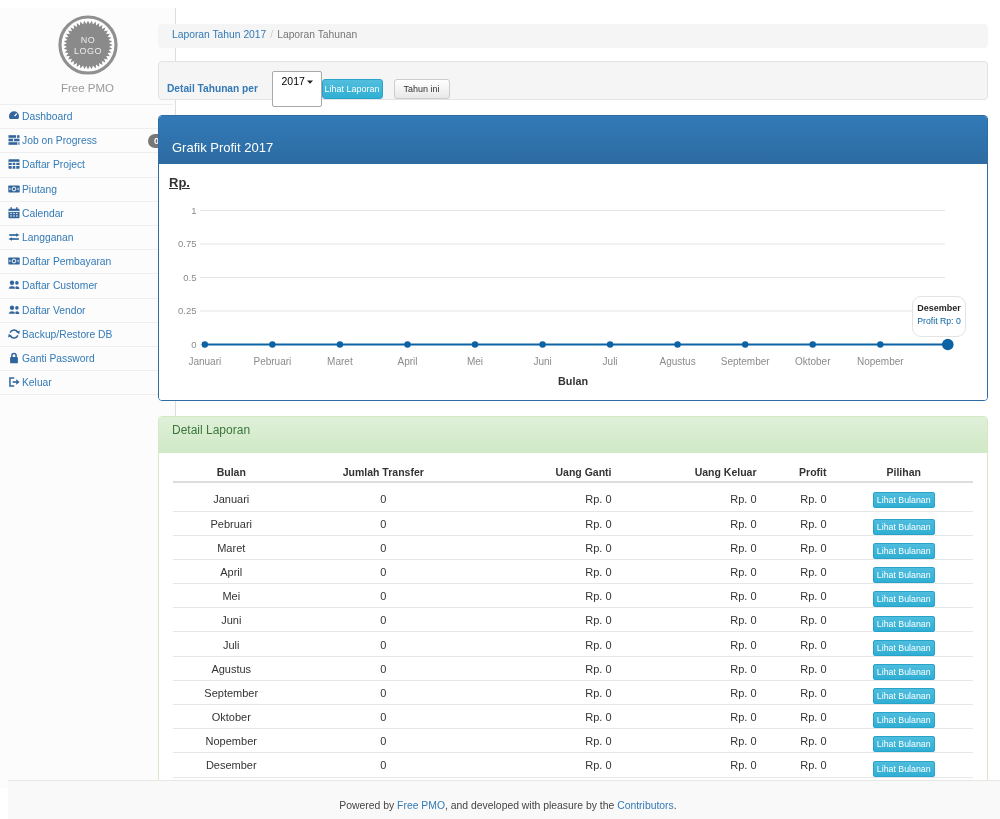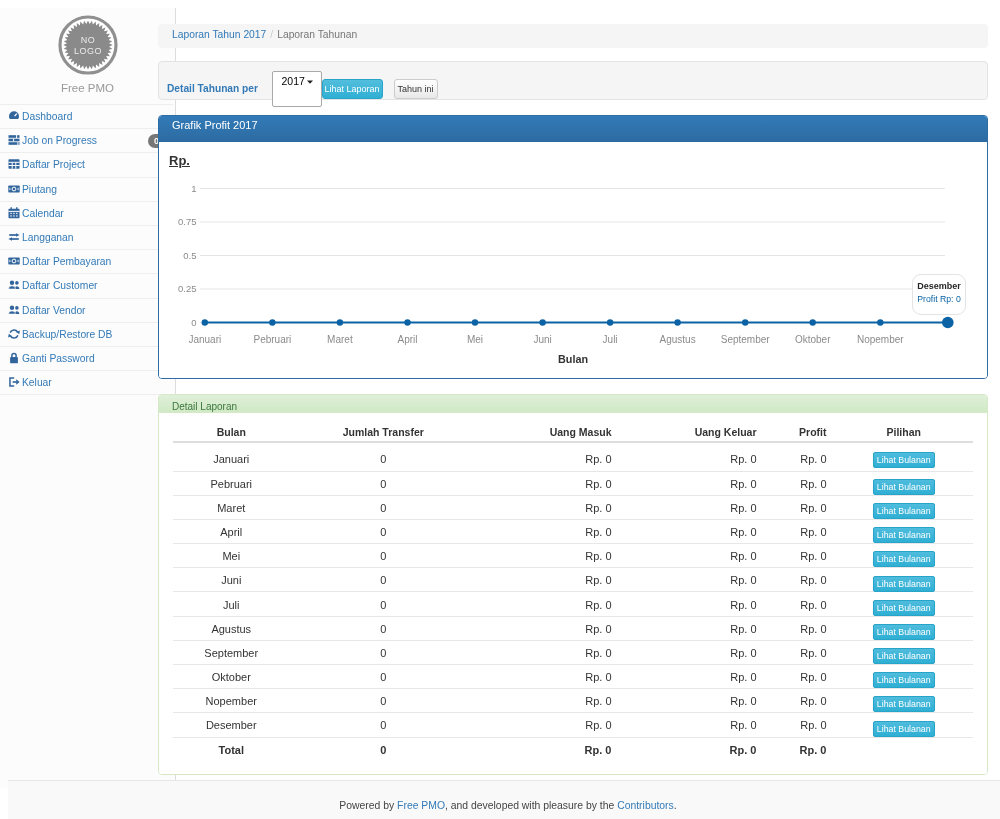--- a/index.html
+++ b/index.html
@@ -17,27 +17,27 @@
 .chev { position:absolute; right:6px; top:4px; color:#337ab7; font-size:12px; }
 
 #main { position:absolute; left:148px; top:12px; width:852px; padding:12px 12px 0 10px; }
 .breadcrumb { background:#f5f5f5; border-radius:4px; padding:5px 14px; margin-bottom:13px; height:24px; color:#777; font-size:10.3px; }
 .breadcrumb .sep { color:#ccc; padding:0 4px; }
 .well { background:#f5f5f5; border:1px solid #e3e3e3; border-radius:4px; padding:9px 8px; margin-bottom:15px; height:39px; }
 .well b { color:#337ab7; font-size:10.2px; display:inline-block; width:104.5px; }
 #sel { position:relative; display:inline-block; width:50px; height:36px; font-size:10.5px; border:1px solid #a9a9a9; border-radius:2px; background:#fff; vertical-align:middle; color:#000; padding:3px 0 0 9px; }
 .btn { display:inline-block; vertical-align:middle; border-radius:3px; font-size:9px; line-height:12px; height:20px; text-align:center; white-space:nowrap; }
 .btn-info { background:linear-gradient(#53bedd,#2fafd4); border:1px solid #28a4c9; color:#fff; padding:3px 2px; width:61px; }
-.btn-default { background:linear-gradient(#fff,#e8e8e8); border:1px solid #ccc; color:#333; margin-left:11px; padding:3px 0; width:44px; }
+.btn-default { background:linear-gradient(#fff,#e8e8e8); border:1px solid #ccc; color:#333; margin-left:11px; padding:3px 0; width:56px; }
 
 .panel { border-radius:4px; margin-bottom:15px; }
 .panel-primary { border:1px solid #2e6da4; }
-.panel-primary .hd { background:linear-gradient(#327ab8,#2d6ba1); color:#fff; padding:3px 13px; font-size:11px; border-radius:3px 3px 0 0; height:26px; }
+.panel-primary .hd { background:linear-gradient(#327ab8,#2d6ba1); color:#fff; padding:24px 13px; font-size:13px; border-radius:3px 3px 0 0; height:26px; }
 .panel-success { border:1px solid #d6e9c6; }
-.panel-success .hd { background:linear-gradient(#dff0d8,#d0e9c6); color:#3c763d; padding:6px 13px; font-size:10px; border-radius:3px 3px 0 0; height:18px; border-bottom:1px solid #d6e9c6; }
+.panel-success .hd { background:linear-gradient(#dff0d8,#d0e9c6); color:#3c763d; padding:6px 13px; font-size:12px; border-radius:3px 3px 0 0; height:36px; border-bottom:1px solid #d6e9c6; }
 .panel .bd { background:#fff; border-radius:0 0 3px 3px; }
 #chartbody { position:relative; height:236px; }
 #rplabel { position:absolute; left:10px; top:13px; font-weight:bold; font-size:13px; line-height:11px; color:#333;text-decoration:underline; }
 #bulan { position:absolute; left:0; width:100%; top:211px; text-align:center; font-weight:bold; font-size:10.8px; color:#333; }
 #tooltip { position:absolute; left:753px; top:132px; width:54px; height:41px; background:rgba(255,255,255,.95); border:1px solid #e3e3e3; border-radius:9px; text-align:center; padding-top:6px; }
 #tooltip .t1 { font-weight:bold; font-size:9px; color:#262626; }
 #tooltip .t2 { font-size:8.7px; color:#0b62a4; margin-top:3px; }
 
 #tblwrap { padding:8px 14px 13px 14px; }
 table { width:100%; border-collapse:collapse; font-size:11px; }
@@ -238,21 +238,21 @@
             <col style="width:189px">
             <col style="width:141px">
             <col style="width:145px">
             <col style="width:70px">
             <col style="width:140px">
           </colgroup>
         <thead>
             <tr>
               <th class="cc">Bulan</th>
               <th class="cc">Jumlah Transfer</th>
-              <th class="rr">Uang Masuk</th>
+              <th class="rr">Uang Ganti</th>
               <th class="rr">Uang Keluar</th>
               <th class="rr">Profit</th>
               <th class="cc">Pilihan</th>
             </tr>
           </thead>
         <tbody id="tbody">
         <tr>
               <td class="cc">Januari</td>
               <td class="cc">0</td>
               <td class="rr">Rp. 0</td>

